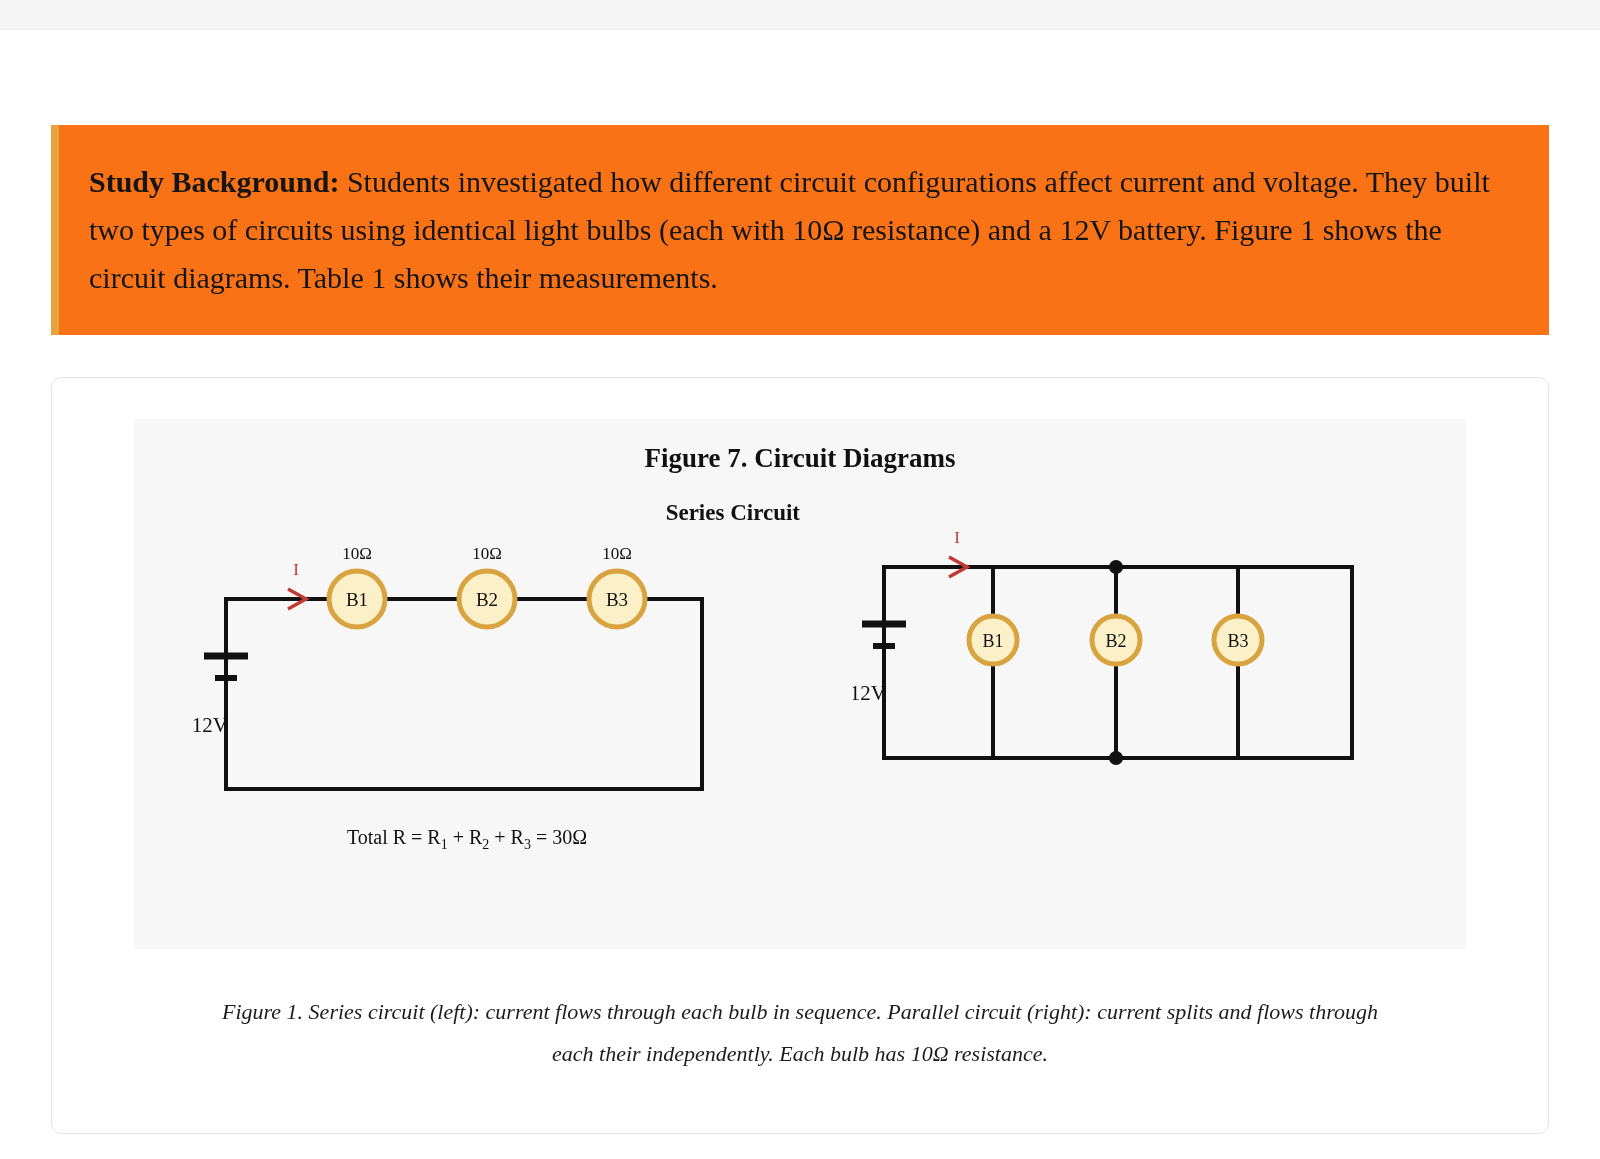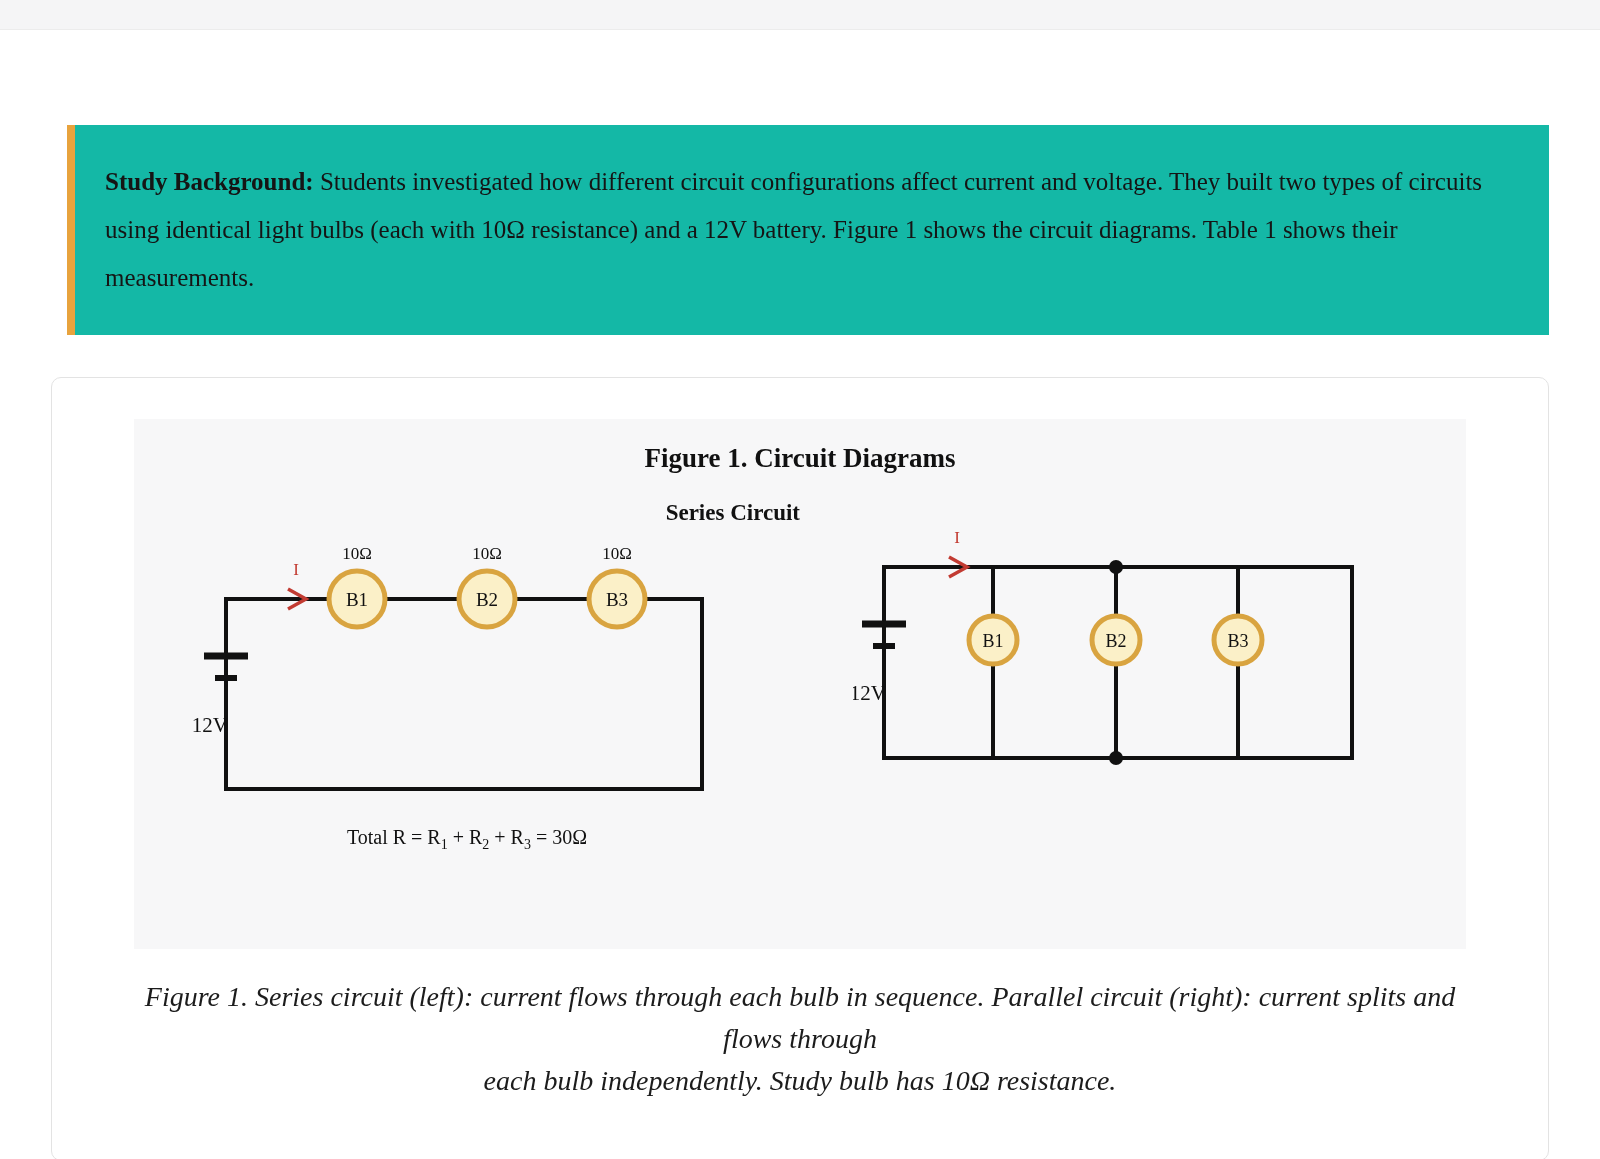--- a/index.html
+++ b/index.html
@@ -14,26 +14,25 @@
     height: 30px;
     background: #f5f5f6;
     border-bottom: 1px solid #ececec;
   }
   .content {
     width: 1498px;
     margin: 0 auto;
   }
   .callout {
     margin-top: 95px;
-    background: #14b8a6;
+    background: #f97316;
     border-left: 8px solid #e8a33d;
     padding: 33px 58px 33px 30px;
-    font-size: 25px;
+    font-size: 30px;
     line-height: 48px;
-    margin-left: 16px;
   }
   .callout strong { font-weight: bold; }
   .figure-card {
     margin-top: 42px;
     background: #ffffff;
     border: 1px solid #e3e3e3;
     border-radius: 10px;
     padding: 41px 82px 58px 82px;
   }
   .figure-panel {
@@ -67,24 +66,24 @@
   }
   .formulas {
     margin-top: 20px;
     text-align: center;
     font-size: 20px;
     line-height: 30px;
     color: #111;
   }
   .formulas sub { font-size: 14px; }
   .figure-caption {
-    margin-top: 27px;
+    margin-top: 42px;
     text-align: center;
     font-style: italic;
-    font-size: 28px;
+    font-size: 22px;
     line-height: 42px;
     color: #1c1c1c;
   }
   svg text {
     font-family: "Liberation Serif", serif;
     fill: #111;
   }
   svg text.red { fill: #c23b32; }
 </style>
 </head>
@@ -94,21 +93,21 @@
 
 <div class="content">
 
   <div class="callout">
     <strong>Study Background:</strong><span> Students investigated how different circuit configurations affect current and voltage. They built two types of circuits using identical light bulbs (each with 10Ω resistance) and a 12V battery. Figure 1 shows the circuit diagrams. Table 1 shows their measurements.</span>
   </div>
 
   <div class="figure-card">
     <div class="figure-panel">
 
-      <div class="figure-title">Figure 1. Circuit Diagrams</div>
+      <div class="figure-title">Figure 7. Circuit Diagrams</div>
 
       <div class="circuits-row">
 
         <div class="circuit-col">
           <div class="circuit-title">Series Circuit</div>
           <svg class="circuit-svg" viewBox="0 0 560 270">
 
             <rect x="39" y="67" width="476" height="190" fill="none" stroke="#111111" stroke-width="4"></rect>
 
             <g>
@@ -179,17 +178,17 @@
           </svg>
           <div class="formulas">
           </div>
         </div>
 
       </div>
     </div>
 
     <div class="figure-caption">
       <div>Figure 1. Series circuit (left): current flows through each bulb in sequence. Parallel circuit (right): current splits and flows through</div>
-      <div>each bulb independently. Study bulb has 10Ω resistance.</div>
+      <div>each their independently. Each bulb has 10Ω resistance.</div>
     </div>
   </div>
 
 </div>
 
 </body></html>

